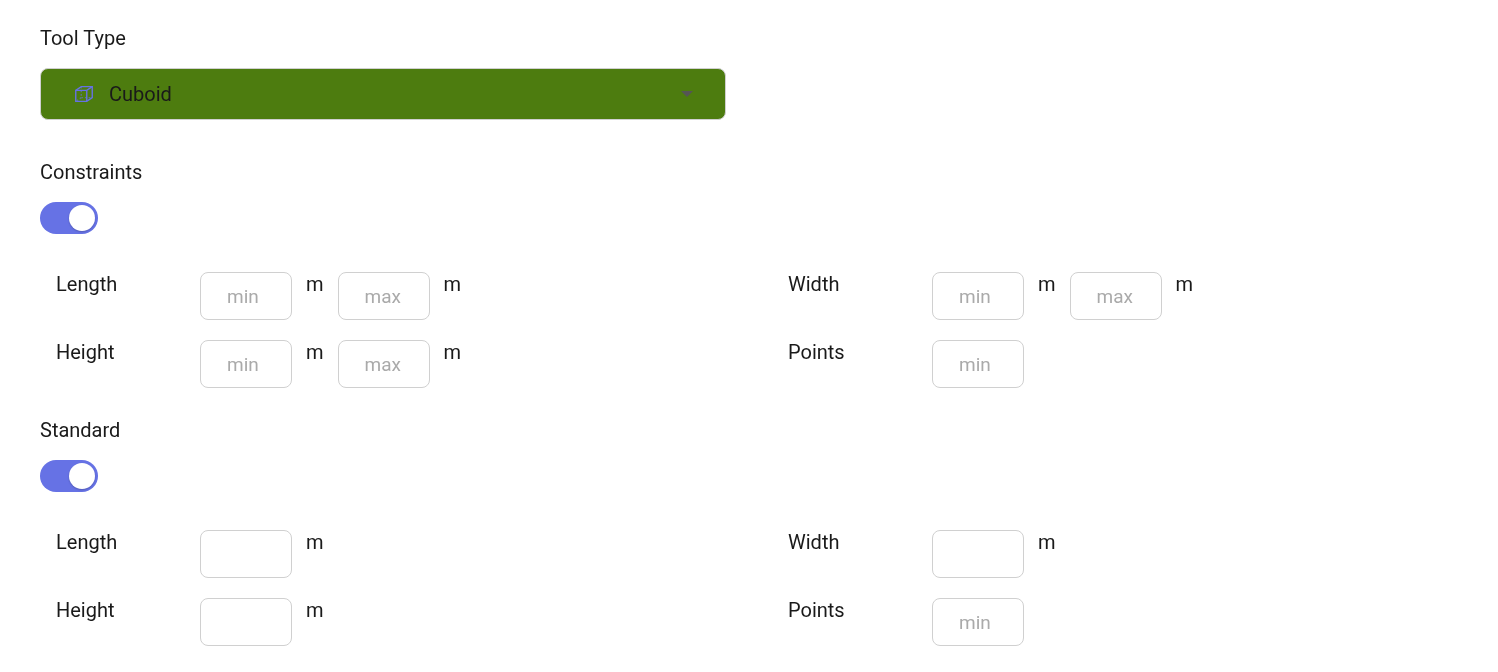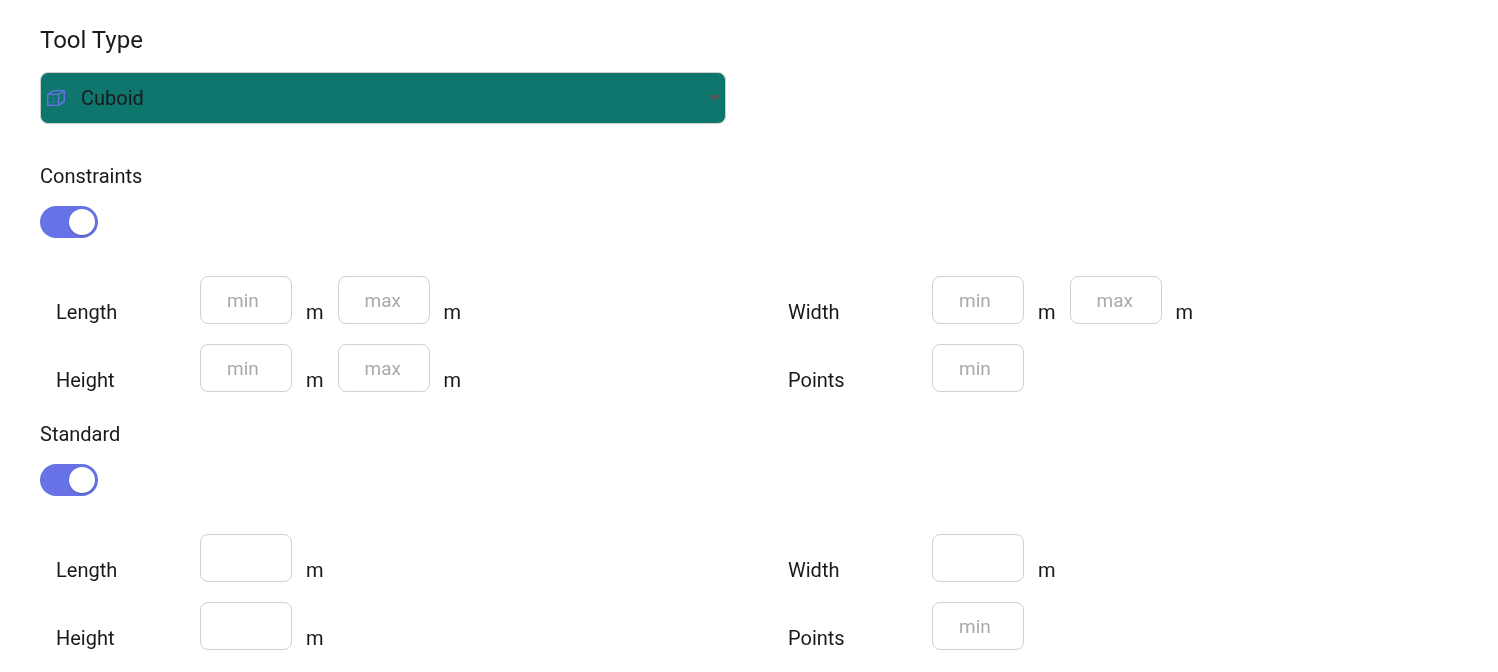--- a/index.html
+++ b/index.html
@@ -14,32 +14,32 @@
       padding: 26px 40px;
       font-size: 20px;
     }
     .top-row {
       display: grid;
       grid-template-columns: 1fr 1fr;
       gap: 46px;
       margin-bottom: 40px;
     }
     .field-label {
-      font-size: 24px;
+      font-size: 20px;
       color: #1a1a1a;
       margin-bottom: 18px;
       font-weight: 400;
     }
     .select-box {
       display: flex;
       align-items: center;
       border: 1px solid #d0d0d0;
       border-radius: 8px;
-      padding: 14px 4px;
-      background: #0f766e;
+      padding: 14px 32px;
+      background: #4d7c0f;
       cursor: pointer;
       position: relative;
       height: 52px;
       justify-content: center;
     }
     .select-box-text {
       flex: 1;
       font-size: 20px;
       color: #1a1a1a;
     }
@@ -81,21 +81,21 @@
       box-shadow: 0 1px 2px rgba(0,0,0,0.2);
     }
     .constraints-grid {
       display: grid;
       grid-template-columns: 1fr 1fr;
       gap: 20px 46px;
       margin-bottom: 30px;
     }
     .constraint-row {
       display: flex;
-      align-items: flex-end;
+      align-items: flex-start;
       gap: 14px;
       padding-left: 16px;
     }
     .constraint-label {
       width: 130px;
       font-size: 20px;
       color: #1a1a1a;
       flex-shrink: 0;
     }
     .small-input {

